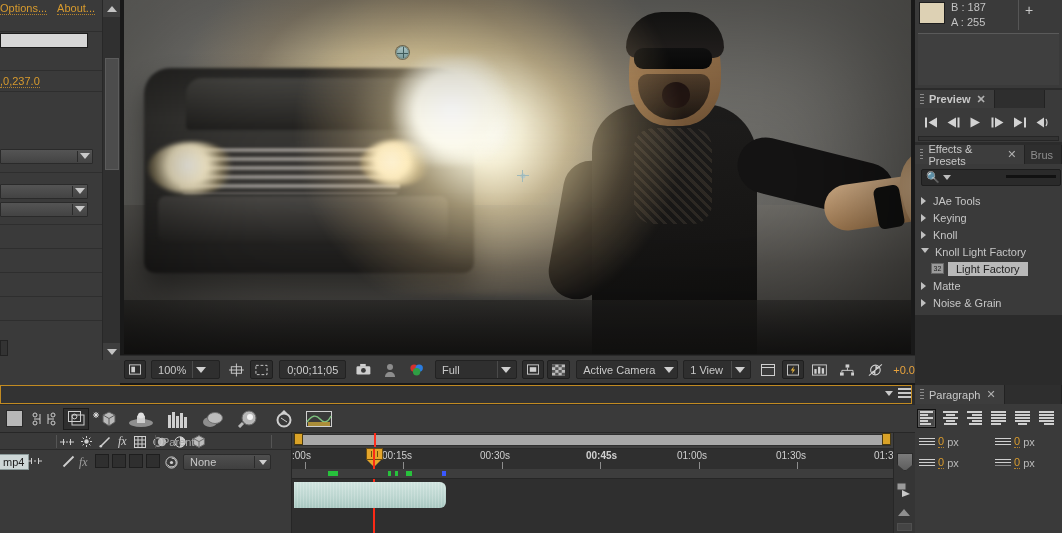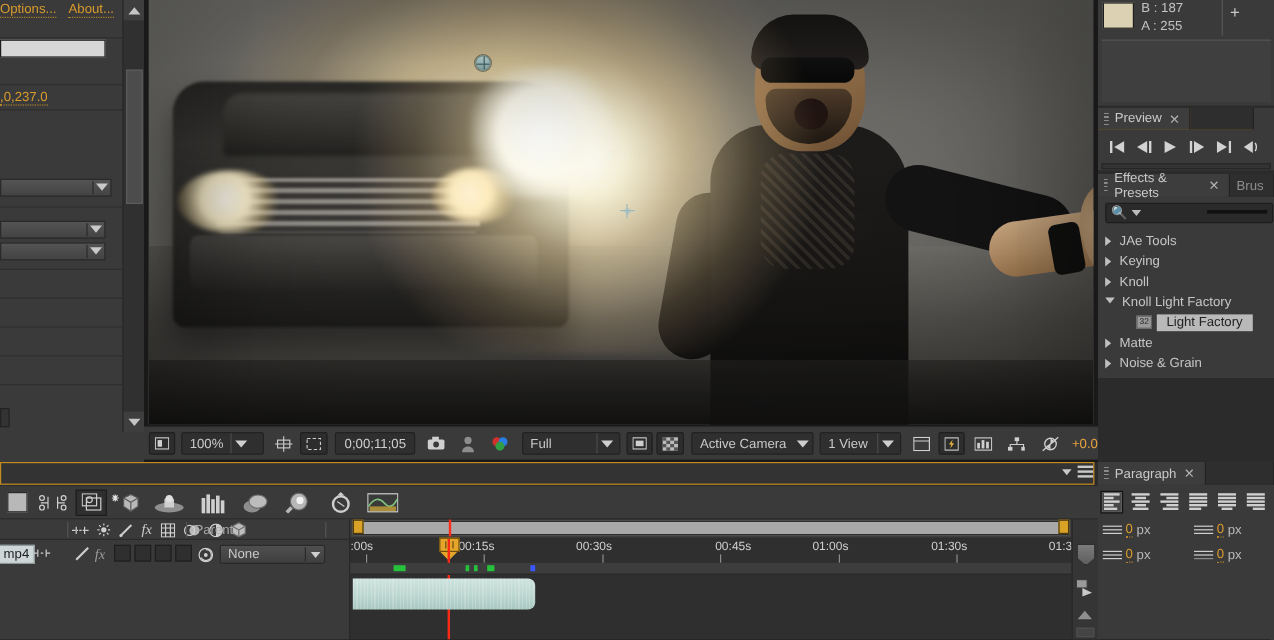--- a/index.html
+++ b/index.html
@@ -257,40 +257,40 @@
   #infopanel { position:absolute; left:0; top:0; width:147px; height:88px; background:#3a3a3a; }
   #swatch { position:absolute; left:4px; top:2px; width:26px; height:22px; background:#ddd1b4; border:1px solid #1e1e1e; }
   #rgbvals { position:absolute; left:36px; top:0px; color:#c3c3c3; font-family:"Liberation Sans",sans-serif; font-size:11px; line-height:15px;}
   #info-div { position:absolute; left:103px; top:0px; width:1px; height:30px; background:#565656; }
   #info-plus { position:absolute; left:110px; top:2px; color:#c8c8c8; font-size:14px; }
   #info-rule { position:absolute; left:3px; top:33px; right:3px; height:1px; background:#5a5a5a; }
   #info-body { position:absolute; left:3px; top:34px; right:3px; bottom:3px; background:#3f3f3f; }
 
   
   #previewpanel { position:absolute; left:0; top:90px; width:147px; height:52px; background:#3a3a3a; }
-  #preview-tabs { position:absolute; left:0; top:0; width:130px; height:18px; background:#a16207; display:flex; }
+  #preview-tabs { position:absolute; left:0; top:0; width:130px; height:18px; background:#a16207; display:flex;font-weight:bold; }
   #preview-ctrls { position:absolute; left:0; top:19px; width:147px; height:26px; display:flex; align-items:center; gap:10px; padding-left:10px; }
   .tpicon { color:#d2d2d2; font-size:13px; }
 
   
   #efpanel { position:absolute; left:0; top:145px; width:147px; height:170px; background:#3a3a3a; }
   #ef-tabs { position:absolute; left:0; top:0; width:147px; height:19px; background:#2b2b2b; display:flex; }
   #ef-search {
     position:absolute; left:6px; top:24px; width:140px; height:17px;
     background:#2a2a2a; border:1px solid #1d1d1d; border-radius:2px;
     display:flex; align-items:center; padding-left:4px; gap:3px;
   }
   #ef-search .mag { color:#bdbdbd; font-size:11px; }
   #ef-search .arw { width:0;height:0;border-left:4px solid transparent;border-right:4px solid transparent;border-top:5px solid #bdbdbd; }
   #ef-searchbar-line { position:absolute; right:4px; top:5px; width:50px; height:3px; background:#111; }
   #ef-list { position:absolute; left:0; top:47px; width:147px; bottom:0; overflow:hidden; }
   .ef-item { height:17px; display:flex; align-items:center; padding-left:6px; color:#c6c6c6; font-size:11px; }
   .ef-item .tw { width:0;height:0;border-top:4px solid transparent;border-bottom:4px solid transparent;border-left:5px solid #c0c0c0; margin-right:7px; }
   .ef-item .tw.open { border-left:4px solid transparent;border-right:4px solid transparent;border-top:5px solid #c0c0c0; margin-right:6px; margin-top:2px;}
-  .ef-child { height:17px; display:flex; align-items:center; padding-left:32px; }
+  .ef-child { height:17px; display:flex; align-items:center; padding-left:16px; }
   .ef-chip { background:#b9b9b9; color:#222; padding:0 8px; height:14px; display:flex; align-items:center; font-size:11px; }
   .ef-icon32 { width:13px;height:11px; background:#9a9a9a; color:#222; font-size:7px; display:flex;align-items:center;justify-content:center; margin-right:4px; border:1px solid #666;}
 
   
   #parapanel { position:absolute; left:0; top:385px; width:147px; height:148px; background:#3a3a3a; }
   #para-tabs { position:absolute; left:0; top:0; width:147px; height:19px; background:#2b2b2b; display:flex; }
   #para-align { position:absolute; left:2px; top:22px; width:145px; height:22px; display:flex; align-items:center; gap:5px; }
   .alignbtn { width:19px; height:19px; display:flex; flex-direction:column; justify-content:center; gap:1.5px; padding:2px; }
   .alignbtn.sel { border:1px solid #111; background:#474747; box-shadow: inset 0 0 0 1px #5d5d5d; }
   .alignbtn i { display:block; height:1.6px; background:#cfcfcf; }
@@ -987,21 +987,21 @@
         <div id="ruler-bar"></div>
         <div class="wahandle" style="left:2px;"></div>
         <div class="wahandle" style="right:2px;"></div>
         <div id="ruler-cti"></div>
       </div>
 
       <div id="timelabels">
         <div class="tlabel" style="left:0px;">:00s</div>
         <div class="tlabel" style="left:90px;">00:15s</div>
         <div class="tlabel" style="left:188px;">00:30s</div>
-        <div class="tlabel" style="left:304px;">00:45s</div>
+        <div class="tlabel" style="left:294px;font-weight:bold;">00:45s</div>
         <div class="tlabel" style="left:385px;">01:00s</div>
         <div class="tlabel" style="left:484px;">01:30s</div>
         <div class="tlabel" style="left:582px;">01:30</div>
         <div class="ttick" style="left:13px;"></div>
         <div class="ttick" style="left:111px;"></div>
         <div class="ttick" style="left:210px;"></div>
         <div class="ttick" style="left:308px;"></div>
         <div class="ttick" style="left:407px;"></div>
         <div class="ttick" style="left:505px;"></div>
         <div class="ttick" style="left:604px;"></div>

